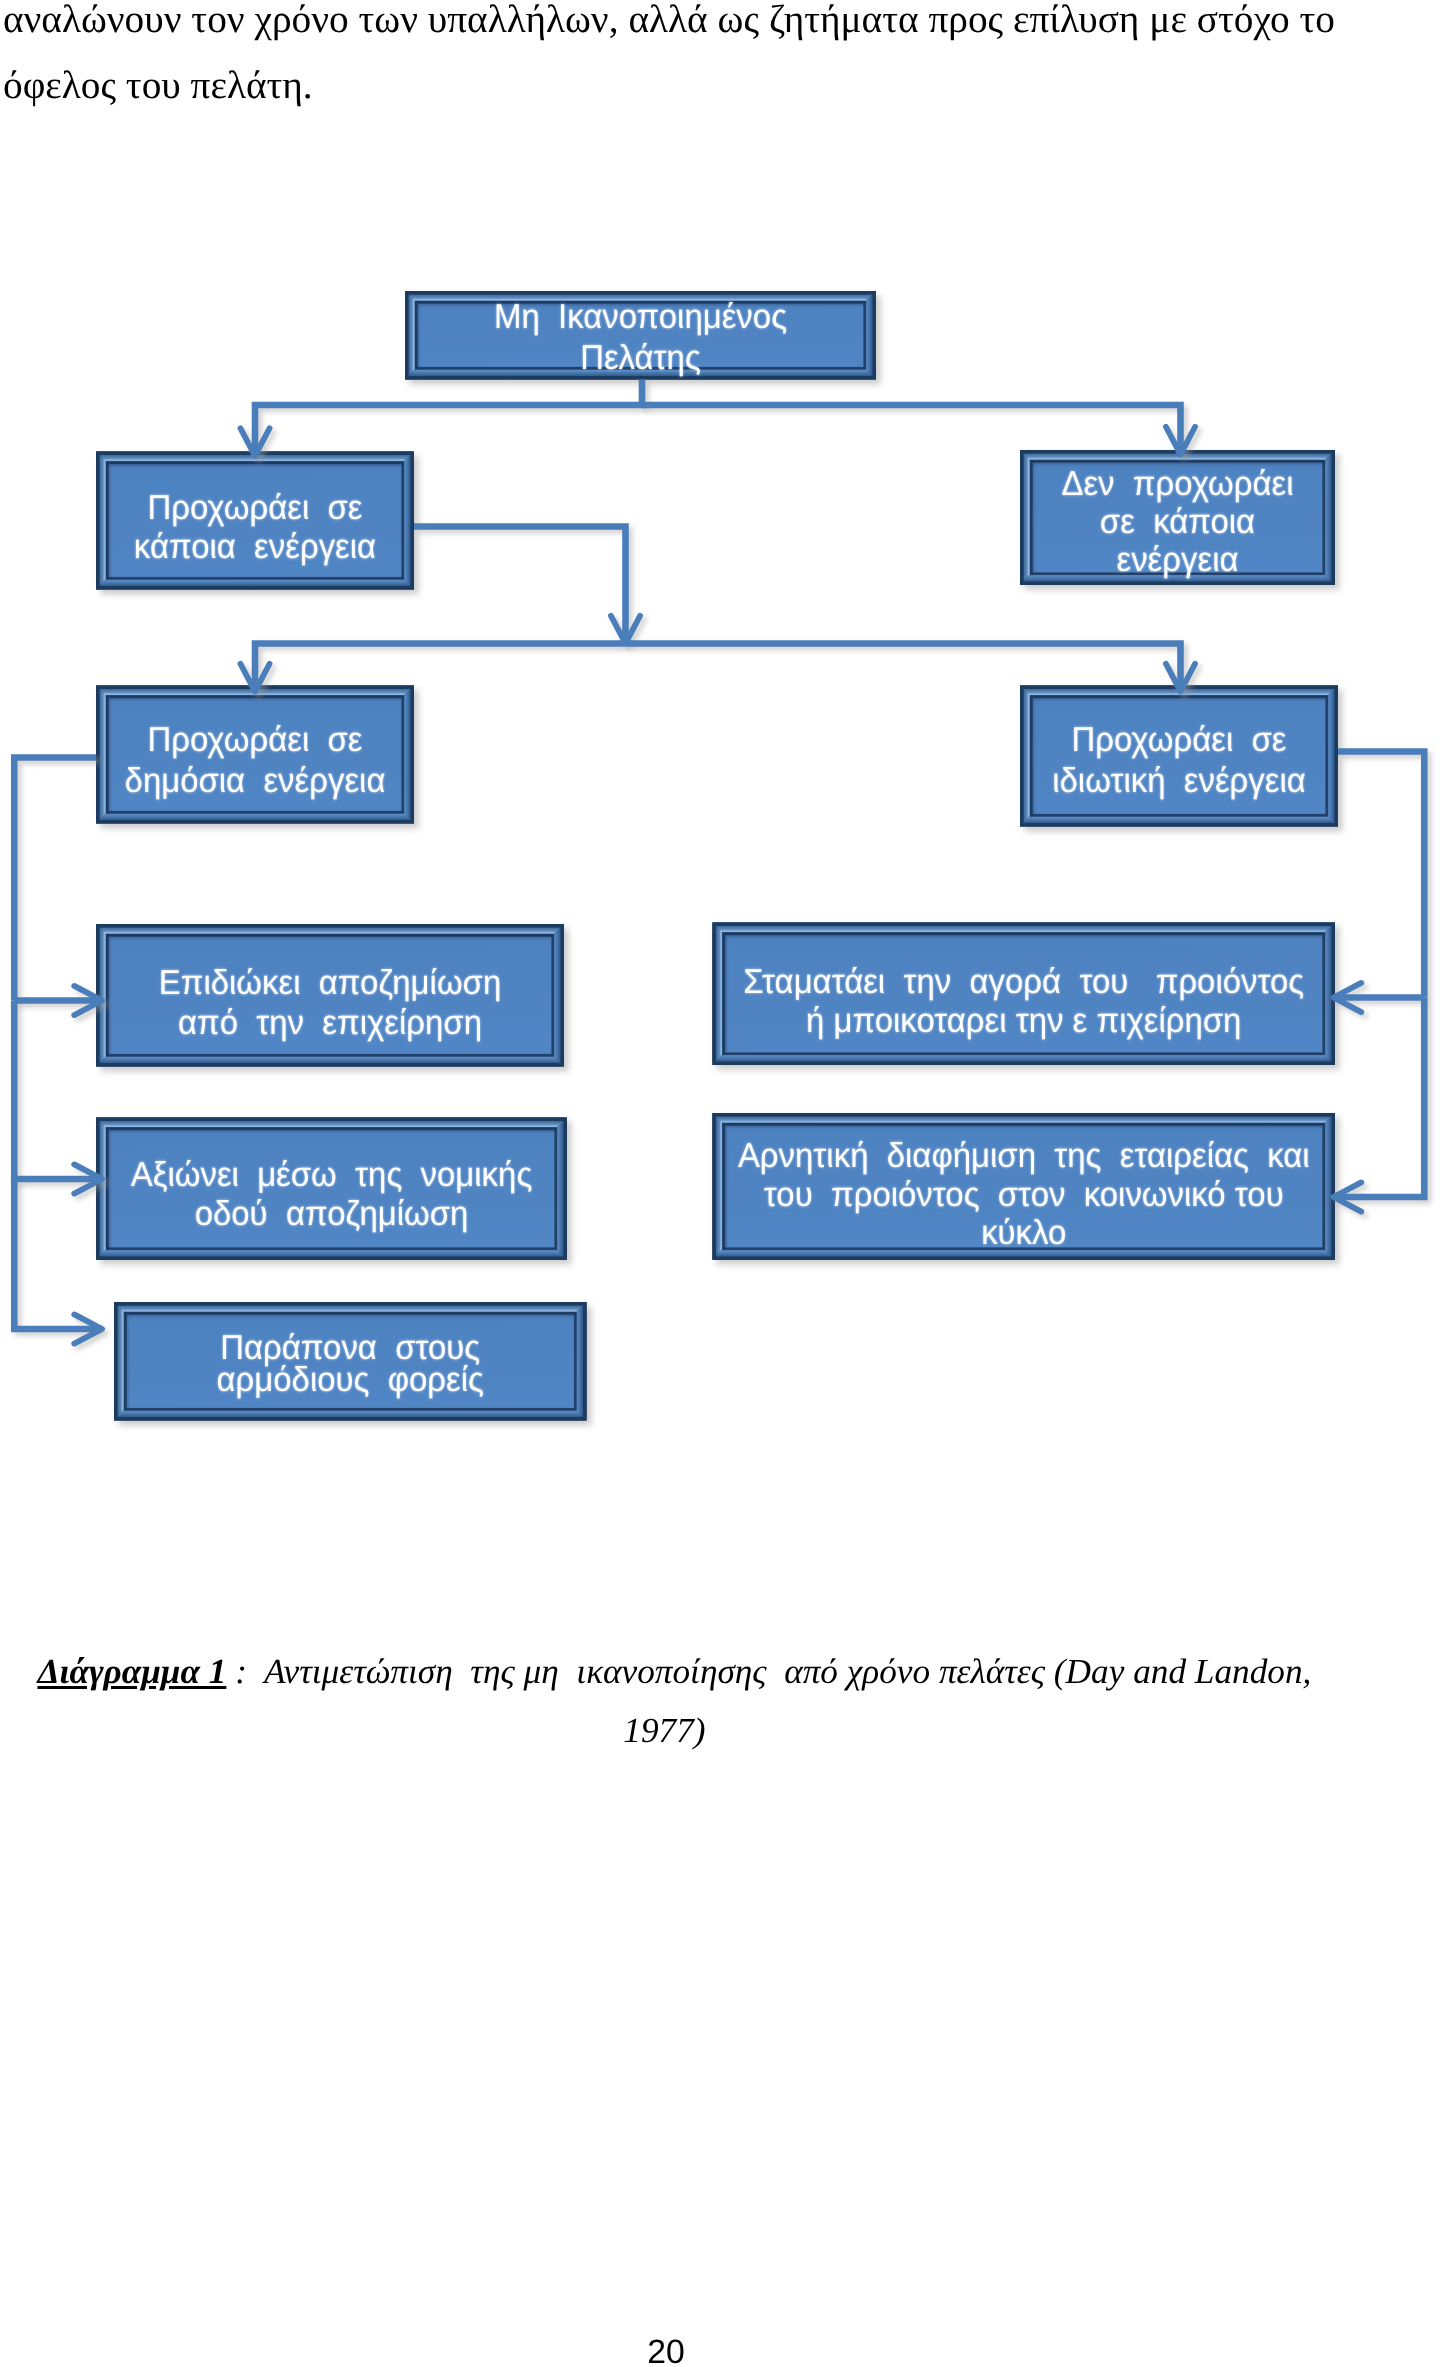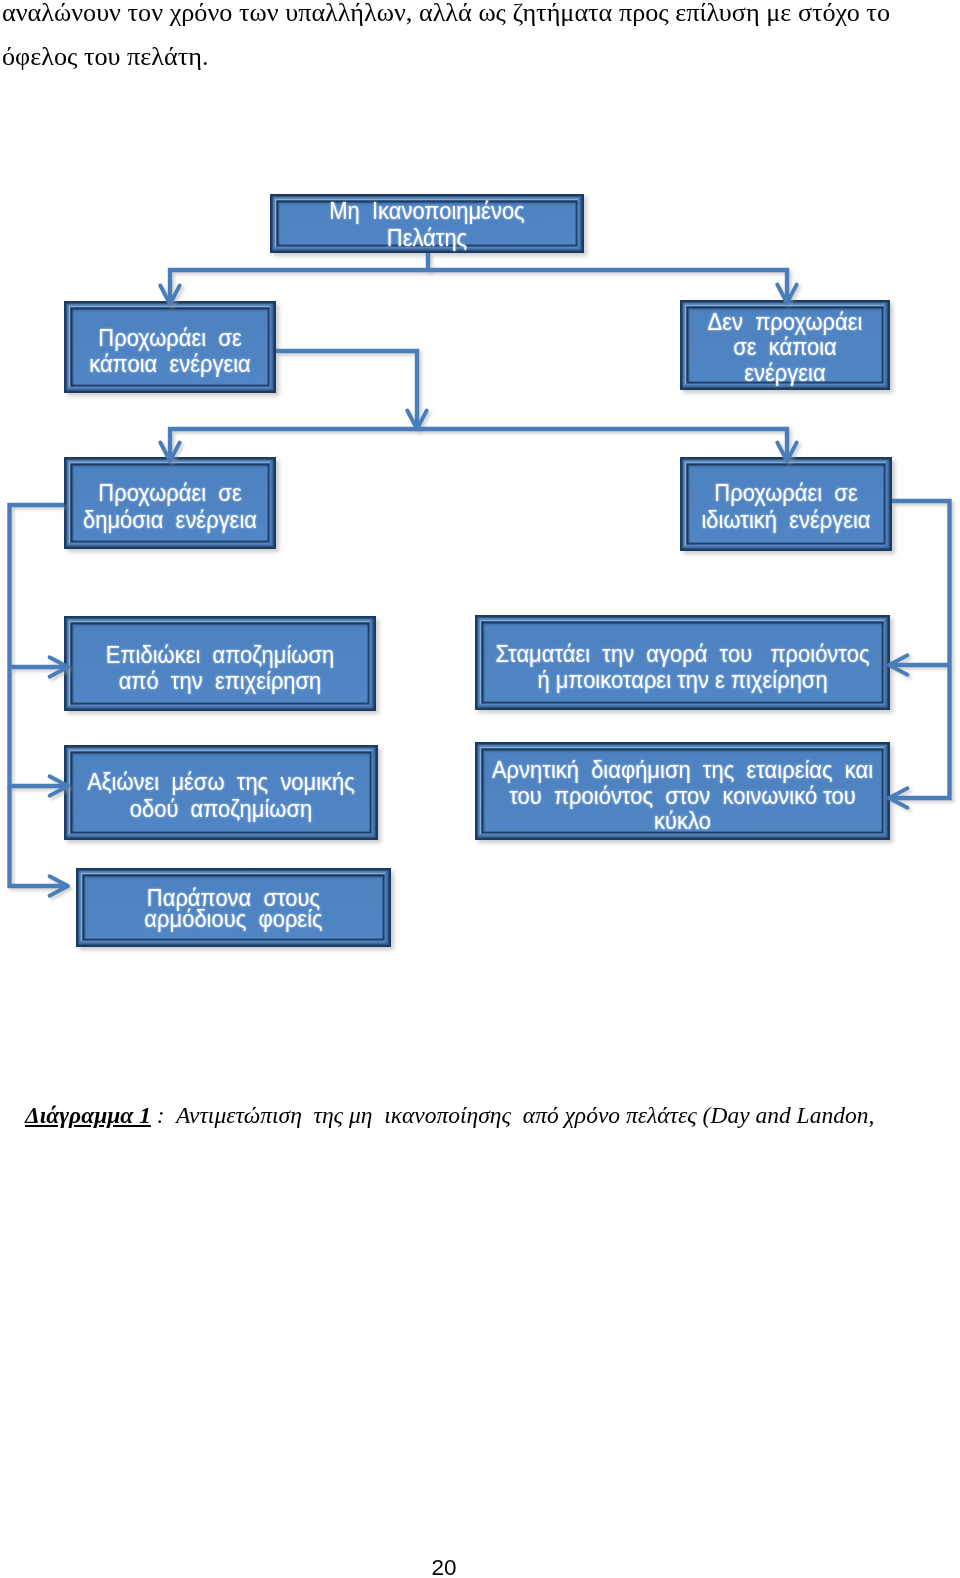--- a/index.html
+++ b/index.html
@@ -269,16 +269,17 @@
         </g>
         <g filter="url(#connshadow)">
           <path d="M949.5,665 L949.5,798 L889,798" fill="none" stroke="#4a7ebb" stroke-width="4.4" stroke-linecap="butt" stroke-linejoin="miter"></path>
           <path d="M907.5,788.3 L889,798 L907.5,807.7" fill="none" stroke="#4a7ebb" stroke-width="3.9" stroke-linecap="round" stroke-linejoin="round"></path>
         </g>
       </g>
   </svg>
 
   <div class="caption" style="left:25px;top:1096px;width:836px;">
     <div class="cap-line"><b>Διάγραμμα 1</b><span> :  </span><span>Αντιμετώπιση  της μη  ικανοποίησης  από χρόνο πελάτες (Day and Landon,</span></div>
+    <div class="cap-line"><span>1977)</span></div>
   </div>
 
   <div class="pagenum" style="left:0;top:1555px;width:888px;text-align:center;">20</div>
 </div>
 
 </body></html>

